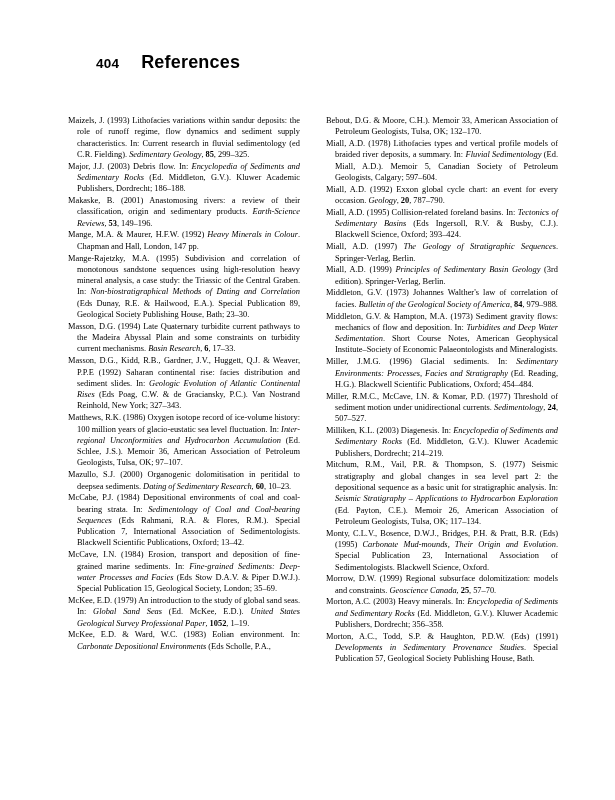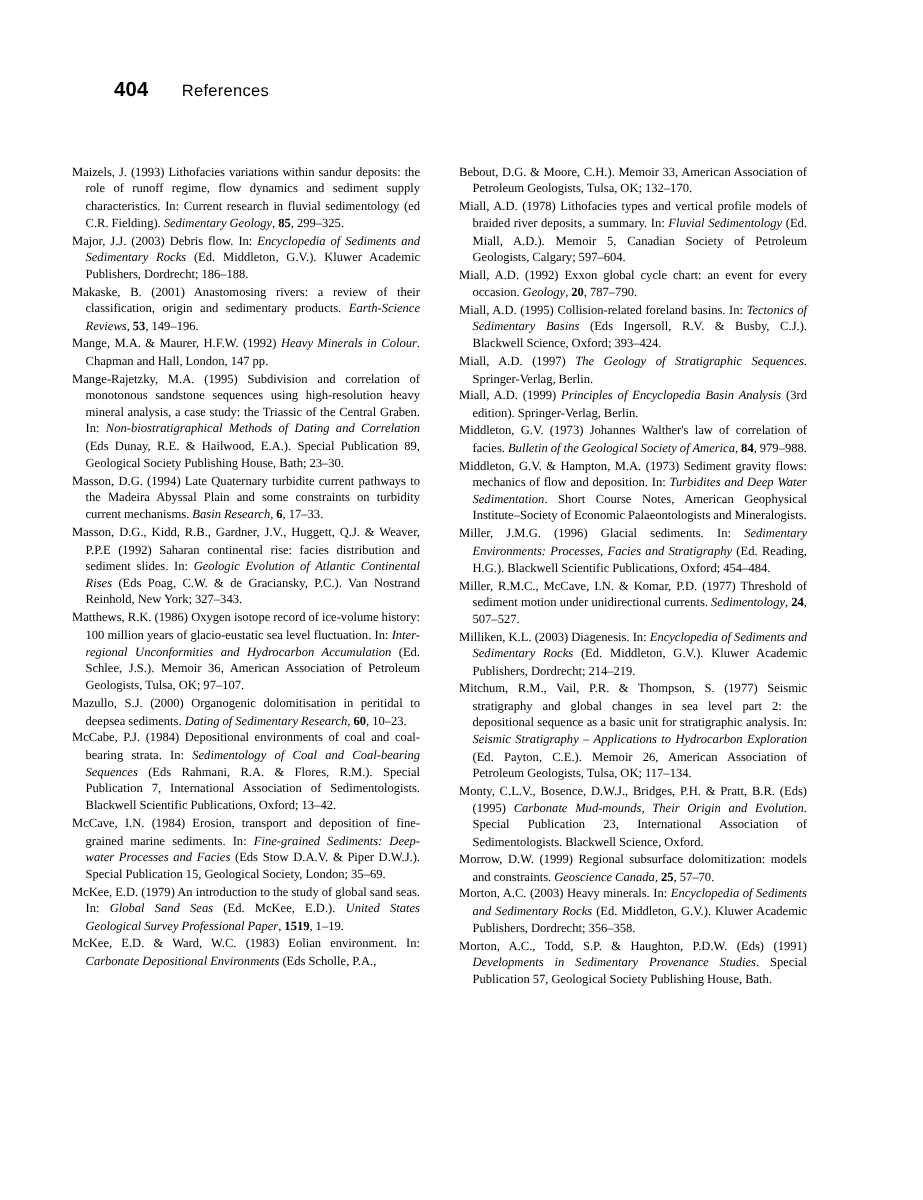--- a/index.html
+++ b/index.html
@@ -14,38 +14,38 @@
     color: #000000;
     position: relative;
     overflow: hidden;
   }
   .page {
     position: absolute;
     left: 0; top: 0;
     width: 615px;
     height: 800px;
     box-sizing: border-box;
-    padding: 52px 56px 40px 48px;
+    padding: 52px 56px 40px 68px;
   }
   .header {
     display: flex;
     align-items: baseline;
     gap: 22px;
     margin: 0 0 42px 28px;
   }
   .folio {
     font-family: "Liberation Sans", sans-serif;
     font-size: 13.5px;
     font-weight: bold;
     letter-spacing: 0.2px;
   }
   .header-title {
     font-family: "Liberation Sans", sans-serif;
-    font-size: 11px;
-    font-weight: normal;
+    font-size: 18px;
+    font-weight: bold;
     letter-spacing: 0.2px;
     text-align: center;
   }
   .columns {
     display: flex;
     gap: 26px;
     align-items: flex-start;
   }
   .col {
     width: 232px;
@@ -79,30 +79,30 @@
         <p class="ref">Major, J.J. (2003) Debris flow. In: <i>Encyclopedia of Sediments and Sedimentary Rocks</i> (Ed. Middleton, G.V.). Kluwer Academic Publishers, Dordrecht; 186–188.</p>
         <p class="ref">Makaske, B. (2001) Anastomosing rivers: a review of their classification, origin and sedimentary products. <i>Earth-Science Reviews</i>, <b>53</b>, 149–196.</p>
         <p class="ref">Mange, M.A. &amp; Maurer, H.F.W. (1992) <i>Heavy Minerals in Colour</i>. Chapman and Hall, London, 147 pp.</p>
         <p class="ref">Mange-Rajetzky, M.A. (1995) Subdivision and correlation of monotonous sandstone sequences using high-resolution heavy mineral analysis, a case study: the Triassic of the Central Graben. In: <i>Non-biostratigraphical Methods of Dating and Correlation</i> (Eds Dunay, R.E. &amp; Hailwood, E.A.). Special Publication 89, Geological Society Publishing House, Bath; 23–30.</p>
         <p class="ref">Masson, D.G. (1994) Late Quaternary turbidite current pathways to the Madeira Abyssal Plain and some constraints on turbidity current mechanisms. <i>Basin Research</i>, <b>6</b>, 17–33.</p>
         <p class="ref">Masson, D.G., Kidd, R.B., Gardner, J.V., Huggett, Q.J. &amp; Weaver, P.P.E (1992) Saharan continental rise: facies distribution and sediment slides. In: <i>Geologic Evolution of Atlantic Continental Rises</i> (Eds Poag, C.W. &amp; de Graciansky, P.C.). Van Nostrand Reinhold, New York; 327–343.</p>
         <p class="ref">Matthews, R.K. (1986) Oxygen isotope record of ice-volume history: 100 million years of glacio-eustatic sea level fluctuation. In: <i>Inter-regional Unconformities and Hydrocarbon Accumulation</i> (Ed. Schlee, J.S.). Memoir 36, American Association of Petroleum Geologists, Tulsa, OK; 97–107.</p>
         <p class="ref">Mazullo, S.J. (2000) Organogenic dolomitisation in peritidal to deepsea sediments. <i>Dating of Sedimentary Research</i>, <b>60</b>, 10–23.</p>
         <p class="ref">McCabe, P.J. (1984) Depositional environments of coal and coal-bearing strata. In: <i>Sedimentology of Coal and Coal-bearing Sequences</i> (Eds Rahmani, R.A. &amp; Flores, R.M.). Special Publication 7, International Association of Sedimentologists. Blackwell Scientific Publications, Oxford; 13–42.</p>
         <p class="ref">McCave, I.N. (1984) Erosion, transport and deposition of fine-grained marine sediments. In: <i>Fine-grained Sediments: Deep-water Processes and Facies</i> (Eds Stow D.A.V. &amp; Piper D.W.J.). Special Publication 15, Geological Society, London; 35–69.</p>
-        <p class="ref">McKee, E.D. (1979) An introduction to the study of global sand seas. In: <i>Global Sand Seas</i> (Ed. McKee, E.D.). <i>United States Geological Survey Professional Paper</i>, <b>1519</b>, 1–19.</p>
+        <p class="ref">McKee, E.D. (1979) An introduction to the study of global sand seas. In: <i>Global Sand Seas</i> (Ed. McKee, E.D.). <i>United States Geological Survey Professional Paper</i>, <b>1052</b>, 1–19.</p>
         <p class="ref">McKee, E.D. &amp; Ward, W.C. (1983) Eolian environment. In: <i>Carbonate Depositional Environments</i> (Eds Scholle, P.A.,</p>
       </div>
     <div class="col" id="col-1">
         <p class="ref">Bebout, D.G. &amp; Moore, C.H.). Memoir 33, American Association of Petroleum Geologists, Tulsa, OK; 132–170.</p>
         <p class="ref">Miall, A.D. (1978) Lithofacies types and vertical profile models of braided river deposits, a summary. In: <i>Fluvial Sedimentology</i> (Ed. Miall, A.D.). Memoir 5, Canadian Society of Petroleum Geologists, Calgary; 597–604.</p>
         <p class="ref">Miall, A.D. (1992) Exxon global cycle chart: an event for every occasion. <i>Geology</i>, <b>20</b>, 787–790.</p>
         <p class="ref">Miall, A.D. (1995) Collision-related foreland basins. In: <i>Tectonics of Sedimentary Basins</i> (Eds Ingersoll, R.V. &amp; Busby, C.J.). Blackwell Science, Oxford; 393–424.</p>
         <p class="ref">Miall, A.D. (1997) <i>The Geology of Stratigraphic Sequences</i>. Springer-Verlag, Berlin.</p>
-        <p class="ref">Miall, A.D. (1999) <i>Principles of Encyclopedia Basin Analysis</i> (3rd edition). Springer-Verlag, Berlin.</p>
+        <p class="ref">Miall, A.D. (1999) <i>Principles of Sedimentary Basin Geology</i> (3rd edition). Springer-Verlag, Berlin.</p>
         <p class="ref">Middleton, G.V. (1973) Johannes Walther's law of correlation of facies. <i>Bulletin of the Geological Society of America</i>, <b>84</b>, 979–988.</p>
         <p class="ref">Middleton, G.V. &amp; Hampton, M.A. (1973) Sediment gravity flows: mechanics of flow and deposition. In: <i>Turbidites and Deep Water Sedimentation</i>. Short Course Notes, American Geophysical Institute–Society of Economic Palaeontologists and Mineralogists.</p>
         <p class="ref">Miller, J.M.G. (1996) Glacial sediments. In: <i>Sedimentary Environments: Processes, Facies and Stratigraphy</i> (Ed. Reading, H.G.). Blackwell Scientific Publications, Oxford; 454–484.</p>
         <p class="ref">Miller, R.M.C., McCave, I.N. &amp; Komar, P.D. (1977) Threshold of sediment motion under unidirectional currents. <i>Sedimentology</i>, <b>24</b>, 507–527.</p>
         <p class="ref">Milliken, K.L. (2003) Diagenesis. In: <i>Encyclopedia of Sediments and Sedimentary Rocks</i> (Ed. Middleton, G.V.). Kluwer Academic Publishers, Dordrecht; 214–219.</p>
         <p class="ref">Mitchum, R.M., Vail, P.R. &amp; Thompson, S. (1977) Seismic stratigraphy and global changes in sea level part 2: the depositional sequence as a basic unit for stratigraphic analysis. In: <i>Seismic Stratigraphy – Applications to Hydrocarbon Exploration</i> (Ed. Payton, C.E.). Memoir 26, American Association of Petroleum Geologists, Tulsa, OK; 117–134.</p>
         <p class="ref">Monty, C.L.V., Bosence, D.W.J., Bridges, P.H. &amp; Pratt, B.R. (Eds) (1995) <i>Carbonate Mud-mounds, Their Origin and Evolution</i>. Special Publication 23, International Association of Sedimentologists. Blackwell Science, Oxford.</p>
         <p class="ref">Morrow, D.W. (1999) Regional subsurface dolomitization: models and constraints. <i>Geoscience Canada</i>, <b>25</b>, 57–70.</p>
         <p class="ref">Morton, A.C. (2003) Heavy minerals. In: <i>Encyclopedia of Sediments and Sedimentary Rocks</i> (Ed. Middleton, G.V.). Kluwer Academic Publishers, Dordrecht; 356–358.</p>
         <p class="ref">Morton, A.C., Todd, S.P. &amp; Haughton, P.D.W. (Eds) (1991) <i>Developments in Sedimentary Provenance Studies</i>. Special Publication 57, Geological Society Publishing House, Bath.</p>

